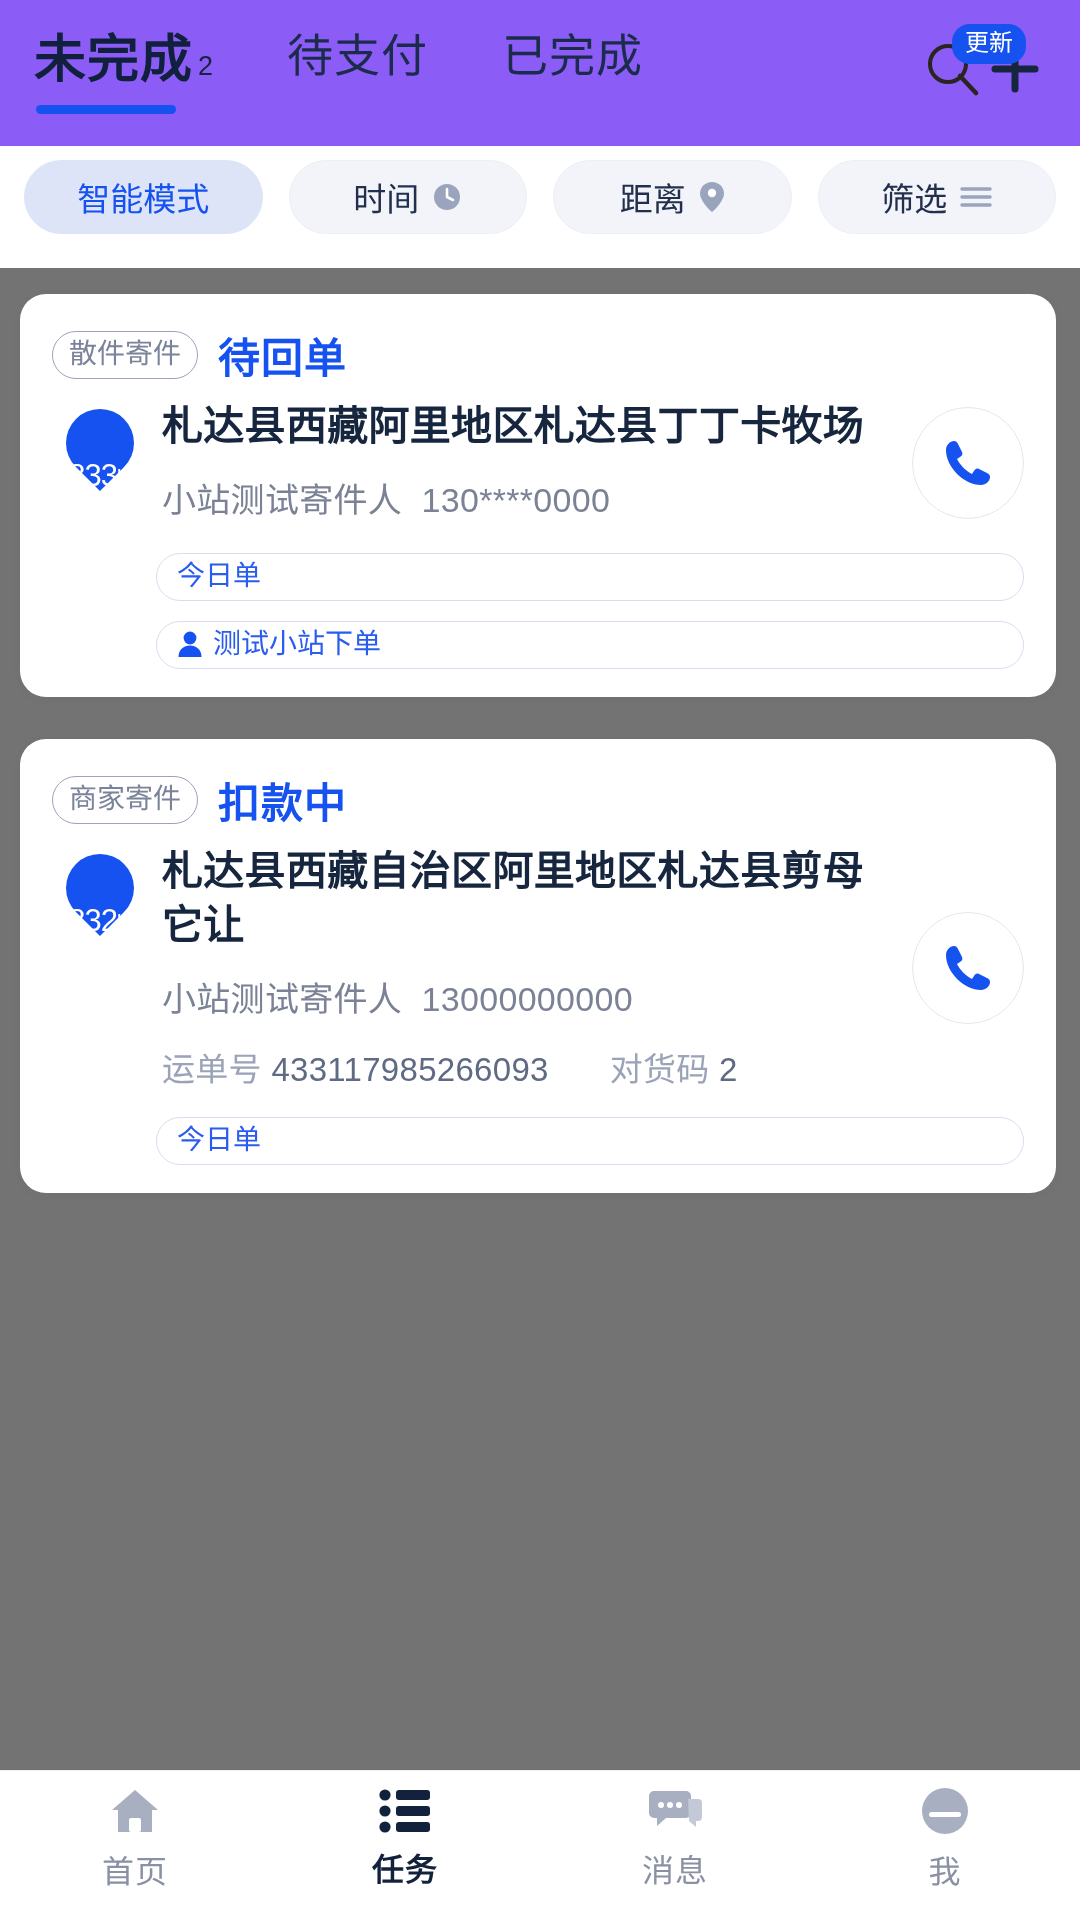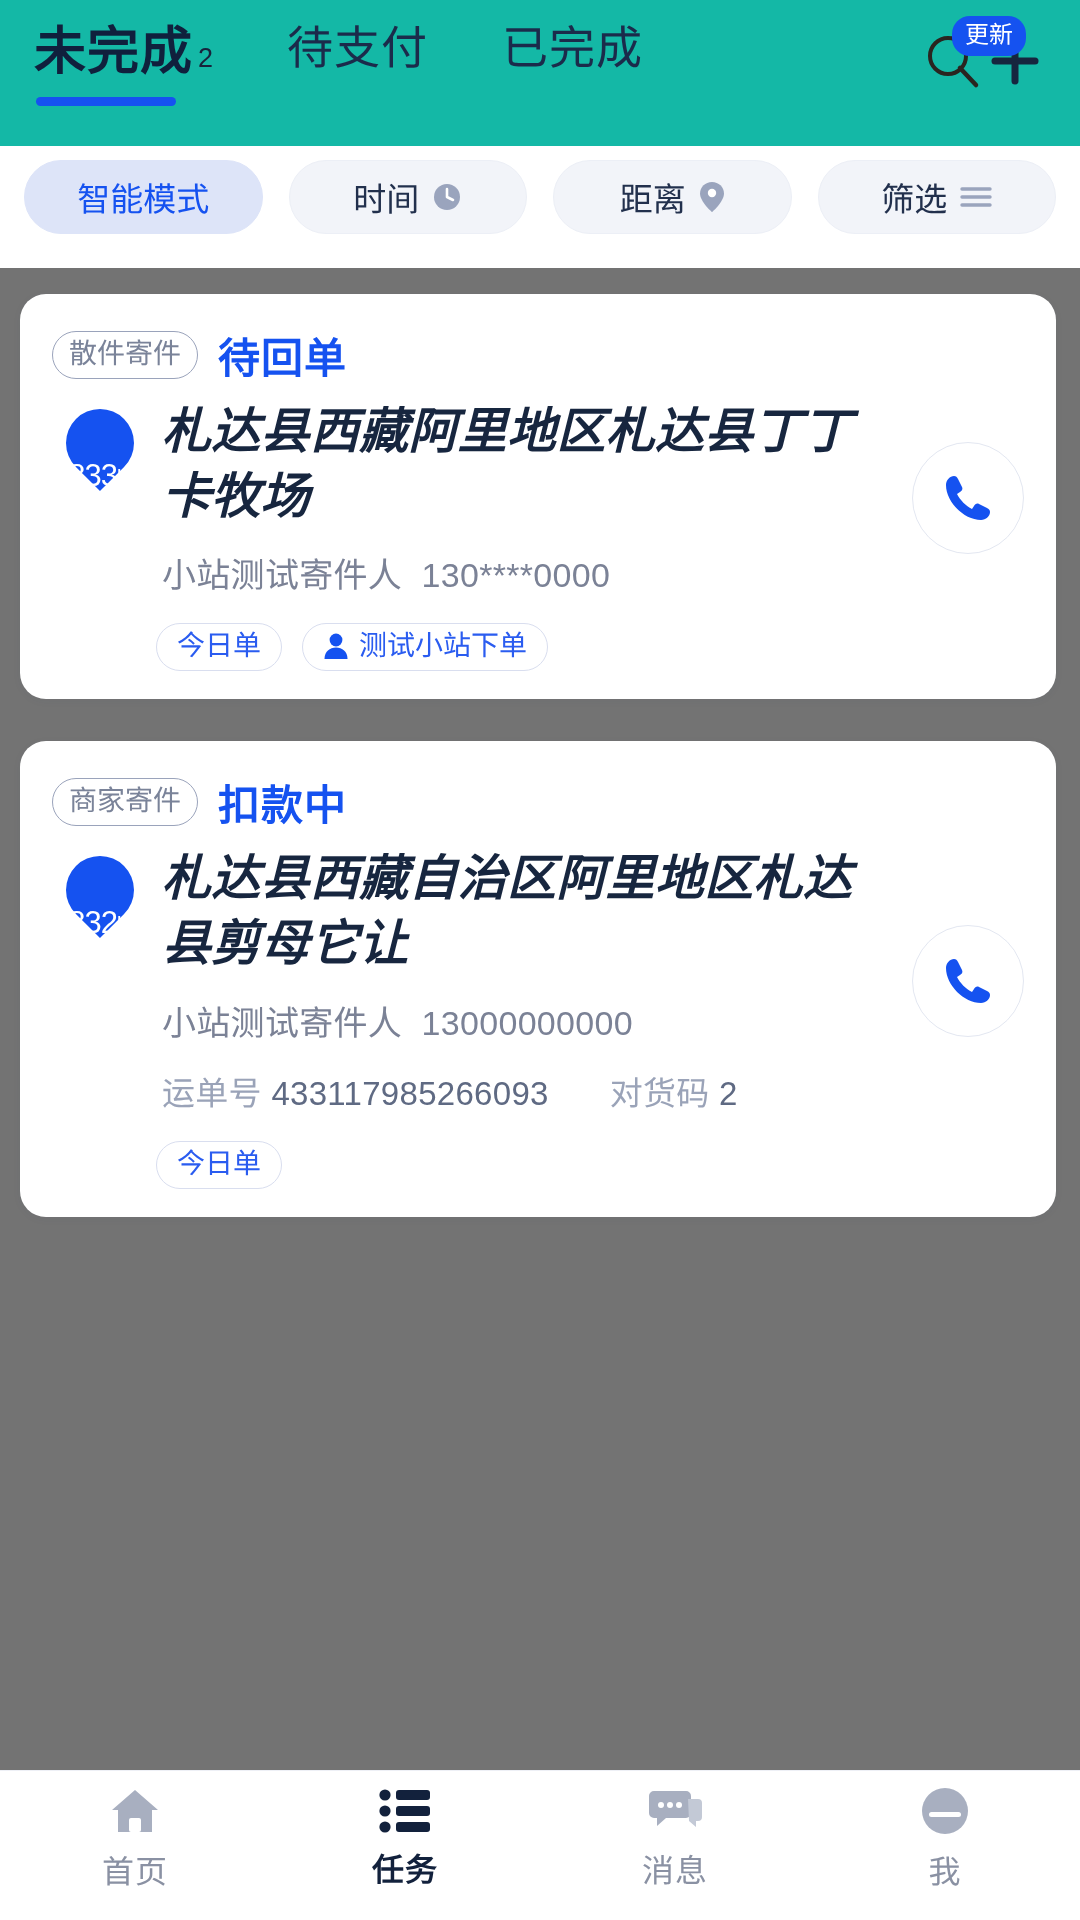--- a/index.html
+++ b/index.html
@@ -8,22 +8,22 @@
     width:1080px; height:1920px;
     font-family:"Liberation Sans","DejaVu Sans",sans-serif;
     background:#f2f4f9;
     overflow:hidden;
     -webkit-font-smoothing:antialiased;
   }
   .phone { position:relative; width:1080px; height:1920px; display:flex; flex-direction:column; background:#f2f4f9; }
 
   
   .topbar {
-    background:#14b8a6;
-    padding:22px 34px 0 34px;
+    background:#8b5cf6;
+    padding:30px 34px 0 34px;
     display:flex;
     align-items:flex-start;
     height:146px;
     flex:0 0 auto;
     position:relative;
   }
   .tabs { display:flex; align-items:flex-start; flex:1; }
   .tab {
     position:relative;
     display:flex;
@@ -171,27 +171,26 @@
     justify-content:flex-start;
     padding-top:14px;
     color:#ffffff;
     pointer-events:none;
   }
   .pin .pin-dist { font-size:31px; line-height:1; font-weight:400; letter-spacing:-1px; }
   .pin .pin-unit { font-size:20px; line-height:1; margin-top:3px; }
 
   .info { flex:1 1 auto; min-width:0; padding-left:6px; }
   .addr {
-    font-size:49px;
+    font-size:41px;
     font-weight:bold;
     color:#17263f;
     line-height:1.32;
     letter-spacing:0.3px;
     word-break:break-all;
-    font-style:italic;
   }
   .sender {
     font-size:34px;
     color:#7b8296;
     margin-top:20px;
     letter-spacing:0.3px;
   }
   .waybill {
     font-size:33px;
     color:#9aa3b8;
@@ -208,21 +207,21 @@
     border:1.6px solid #e3e7f1;
     background:#ffffff;
     display:flex;
     align-items:center;
     justify-content:center;
     cursor:pointer;
     margin-left:14px;
     align-self:center;
   }
 
-  .card-tags { display:flex; gap:20px; margin-top:26px; padding-left:104px; }
+  .card-tags { display:flex; gap:20px; margin-top:26px; padding-left:104px;flex-direction:column; }
   .mini-tag {
     border:1.6px solid #d9deef;
     border-radius:26px;
     padding:8px 20px 10px 20px;
     font-size:28px;
     line-height:1;
     color:#2a5cf0;
     display:flex;
     align-items:center;
     gap:10px;

